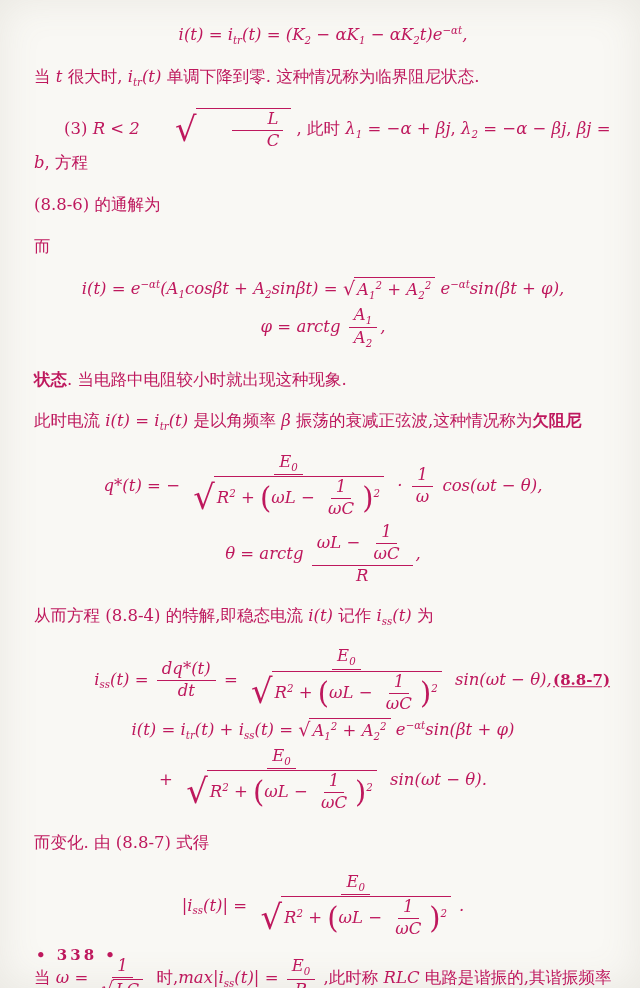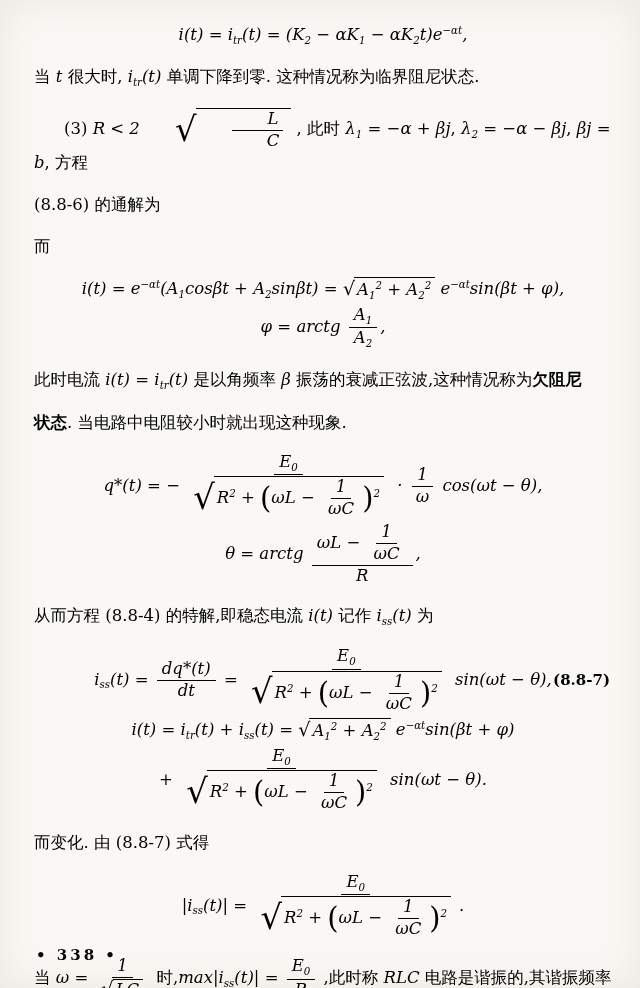--- a/index.html
+++ b/index.html
@@ -34,53 +34,53 @@
   .frac > .num{display:block;border-bottom:1.4px solid currentColor;padding:0 5px 1px;text-align:center;white-space:nowrap;}
   .frac > .den{display:block;padding:1px 5px 0;text-align:center;white-space:nowrap;}
   
   .sqrt{display:inline-flex;align-items:center;vertical-align:middle;white-space:nowrap;}
   .sqrt > .rad{font-style:normal;font-size:1.15em;line-height:1;margin-right:-1px;transform:translateY(-0.06em);}
   .sqrt > .rc{display:inline-block;border-top:1.4px solid currentColor;padding:1px 4px 0 3px;}
   .sqrt.tall > .rad{font-size:2.05em;transform:none;}
   
   .bigp{font-style:normal;font-size:1.75em;line-height:0;vertical-align:middle;font-weight:300;}
   
-  .eqno{position:absolute;right:2px;top:50%;transform:translateY(-50%);font-weight:bold;font-style:normal;font-size:15px;}
+  .eqno{position:absolute;right:2px;top:50%;transform:translateY(-50%);font-weight:bold;font-style:normal;font-size:15px;text-decoration:underline;}
   
   .pagenum{
     position:absolute;left:36px;bottom:24px;
     font-weight:bold;font-size:15px;letter-spacing:3px;font-style:normal;
   }
 </style>
 </head>
 <body>
 
-<div class="paper" style="background: rgb(249, 248, 244); color: #000000;">
+<div class="paper" style="background: rgb(249, 248, 244); color: #be185d;">
   <main>
       <div class="fline"><span class="m">i(t) = i</span><sub>tr</sub><span class="m">(t) = (K</span><sub>2</sub><span class="m"> − αK</span><sub>1</sub><span class="m"> − αK</span><sub>2</sub><span class="m">t)e</span><sup>−αt</sup><span class="m">,</span></div>
       <div class="tline"><span class="c">当 </span><span class="m">t</span><span class="c"> 很大时,</span><span class="m"> i</span><sub>tr</sub><span class="m">(t)</span><span class="c"> 单调下降到零. 这种情况称为临界阻尼状态.</span></div>
       <div class="tline indent"><span class="c">(3) </span><span class="m">R &lt; 2 </span><span class="sqrt tall">
           <span class="rad">√</span>
           <span class="rc"><span class="frac">
               <span class="num"><span class="m">L</span></span>
               <span class="den"><span class="m">C</span></span>
             </span></span>
         </span><span class="c"> , 此时 </span><span class="m">λ</span><sub>1</sub><span class="m"> = −α + βj</span><span class="c">, </span><span class="m">λ</span><sub>2</sub><span class="m"> = −α − βj</span><span class="c">, </span><span class="m">βj = b</span><span class="c">, 方程</span></div>
       <div class="tline"><span class="c">(8.8-6) 的通解为</span></div>
       <div class="tline"><span class="c">而</span></div>
       <div class="fline"><span class="m">i(t) = e</span><sup>−αt</sup><span class="m">(A</span><sub>1</sub><span class="m">cosβt + A</span><sub>2</sub><span class="m">sinβt) = </span><span class="sqrt">
           <span class="rad">√</span>
           <span class="rc"><span class="m">A</span><sub>1</sub><sup>2</sup><span class="m"> + A</span><sub>2</sub><sup>2</sup></span>
         </span><span class="m"> e</span><sup>−αt</sup><span class="m">sin(βt + φ),</span></div>
       <div class="fline"><span class="m">φ = arctg </span><span class="frac">
           <span class="num"><span class="m">A</span><sub>1</sub></span>
           <span class="den"><span class="m">A</span><sub>2</sub></span>
         </span><span class="m">,</span></div>
+      <div class="tline"><span class="c bold">状态</span><span class="c">. 当电路中电阻较小时就出现这种现象.</span></div>
       <div class="tline"><span class="c">此时电流 </span><span class="m">i(t) = i</span><sub>tr</sub><span class="m">(t)</span><span class="c"> 是以角频率 </span><span class="m">β</span><span class="c"> 振荡的衰减正弦波,这种情况称为</span><span class="c bold">欠阻尼</span></div>
-      <div class="tline"><span class="c bold">状态</span><span class="c">. 当电路中电阻较小时就出现这种现象.</span></div>
       <div class="fline"><span class="m">q*(t) = − </span><span class="frac">
           <span class="num"><span class="m">E</span><sub>0</sub></span>
           <span class="den"><span class="sqrt tall">
               <span class="rad">√</span>
               <span class="rc"><span class="m">R</span><sup>2</sup><span class="m"> + </span><span class="bigp">(</span><span class="m">ωL − </span><span class="frac">
                   <span class="num"><span class="m">1</span></span>
                   <span class="den"><span class="m">ωC</span></span>
                 </span><span class="bigp">)</span><sup>2</sup></span>
             </span></span>
         </span><span class="m"> · </span><span class="frac">

